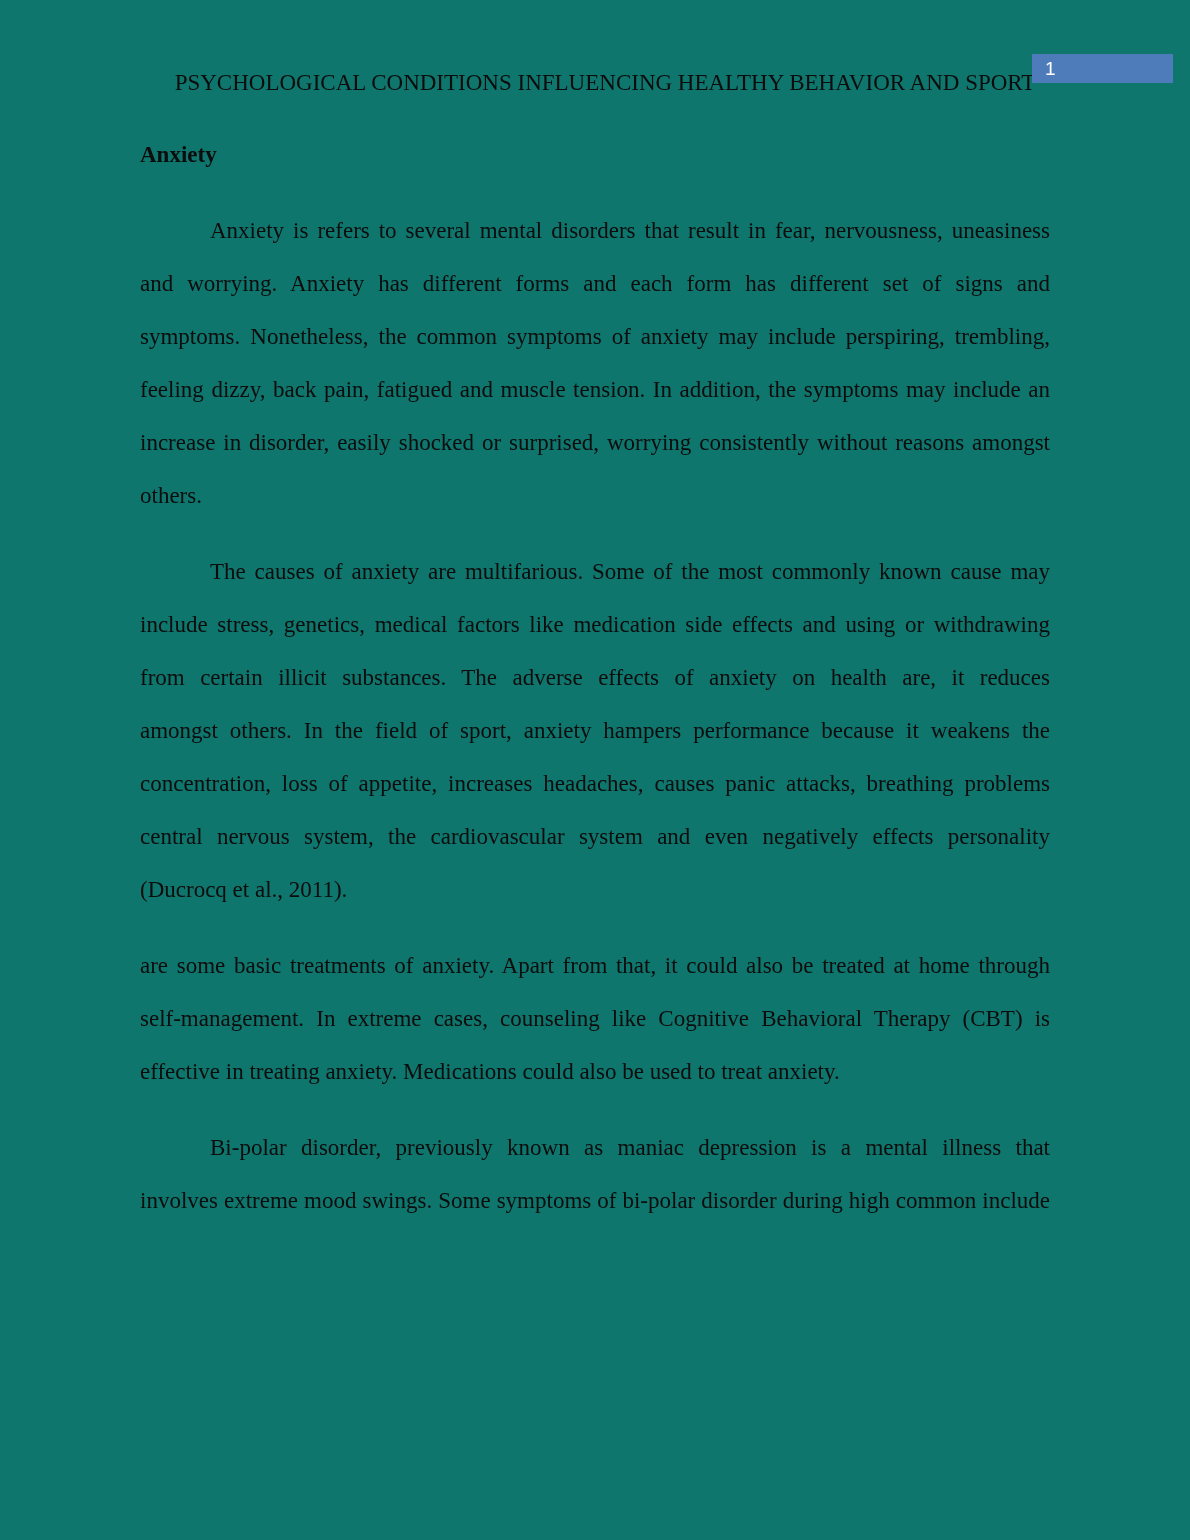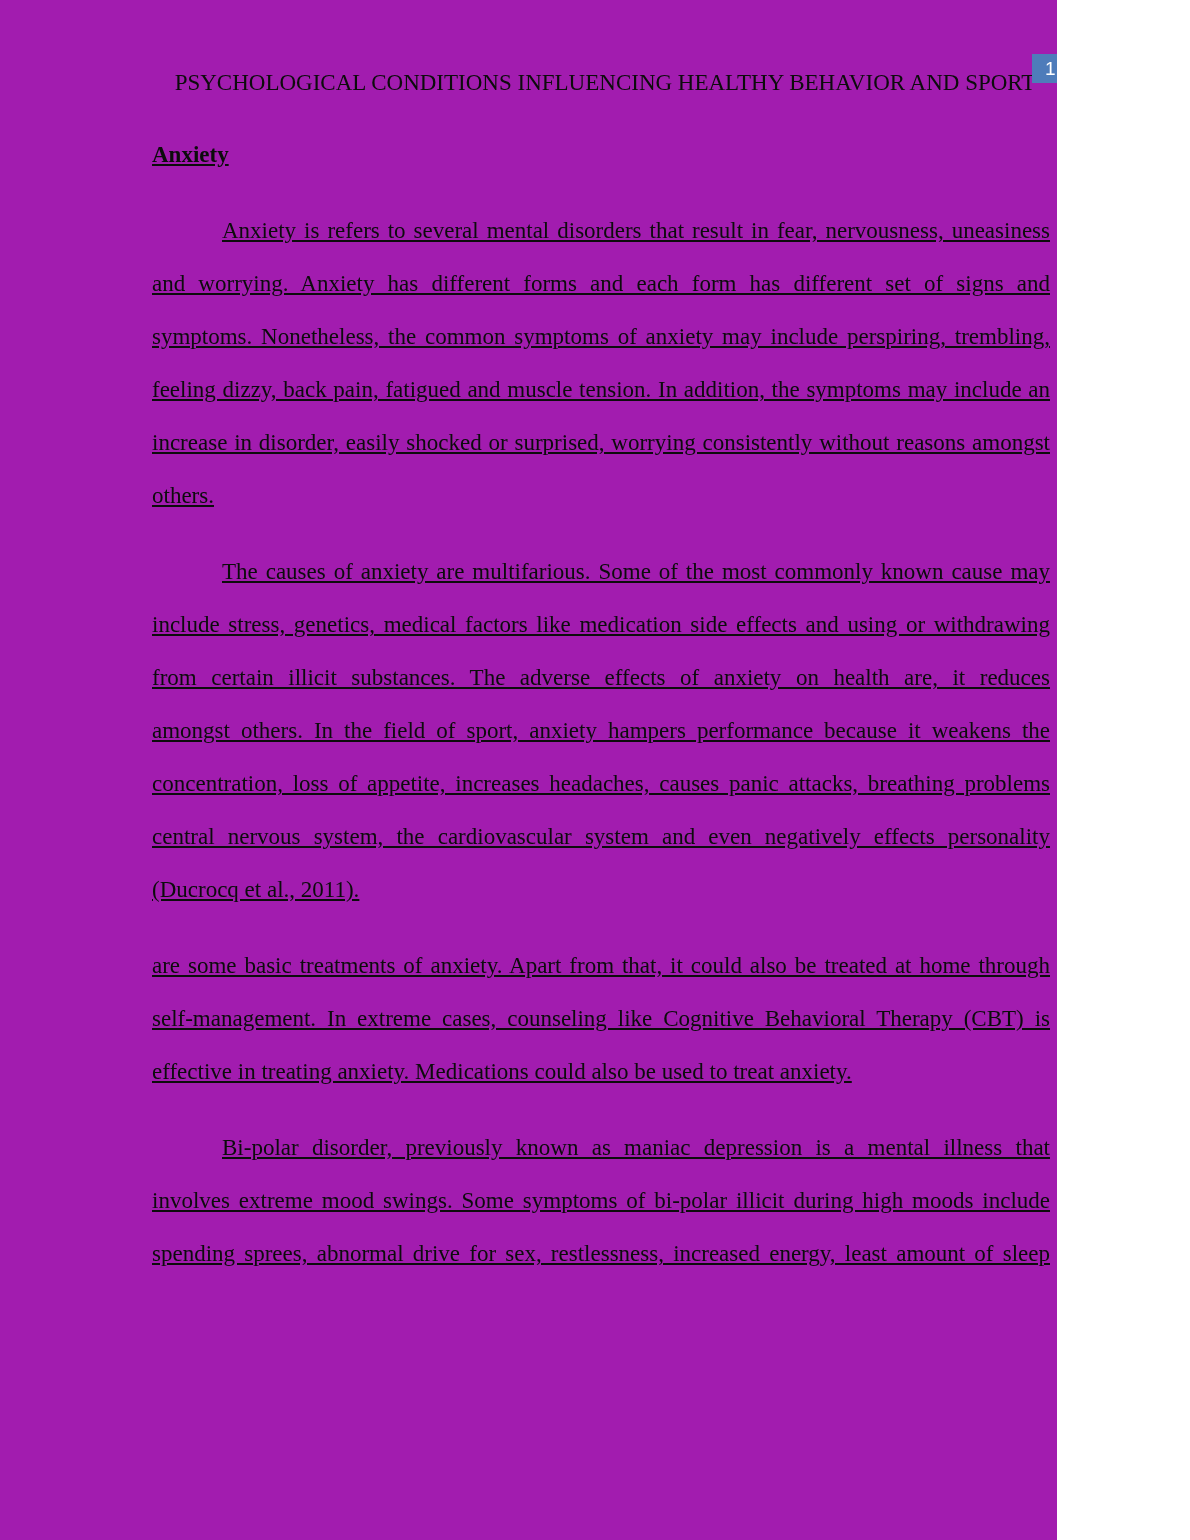--- a/index.html
+++ b/index.html
@@ -1,20 +1,20 @@
 <!DOCTYPE html>
 <html><head>
 <meta charset="utf-8">
 <style>
   html, body { margin: 0; padding: 0; background: #ffffff; }
   .page {
     position: relative;
-    width: 1057px;
+    width: 1190px;
     height: 1540px;
-    background: #a21caf;
+    background: #0f766e;
     font-family: "Liberation Serif", serif;
     color: #0c0c0c;
     overflow: hidden;
   }
   .running-head {
     position: absolute;
     top: 70px;
     left: 140px;
     width: 930px;
     text-align: center;
@@ -40,21 +40,21 @@
     padding-left: 13px;
   }
   .content {
     position: absolute;
     top: 128px;
     left: 140px;
     width: 910px;
     font-size: 23px;
     line-height: 53px;
   }
-  .block { margin: 0 0 23px 12px; text-decoration: underline; }
+  .block { margin: 0 0 23px 0; }
   .heading { font-weight: bold; }
   .line { text-align: justify; text-justify: inter-word; }
   .line.jl { text-align-last: justify; }
   .line.first { text-indent: 70px; }
 </style>
 </head>
 <body>
 
 <div class="page">
   <div class="running-head">PSYCHOLOGICAL CONDITIONS INFLUENCING HEALTHY BEHAVIOR AND SPORT</div>
@@ -80,17 +80,16 @@
         <div class="line jl">central nervous system, the cardiovascular system and even negatively effects personality</div>
         <div class="line">(Ducrocq et al., 2011).</div>
       </div>
       <div class="block paragraph">
         <div class="line jl">are some basic treatments of anxiety. Apart from that, it could also be treated at home through</div>
         <div class="line jl">self-management. In extreme cases, counseling like Cognitive Behavioral Therapy (CBT) is</div>
         <div class="line">effective in treating anxiety. Medications could also be used to treat anxiety.</div>
       </div>
       <div class="block paragraph">
         <div class="line first jl">Bi-polar disorder, previously known as maniac depression is a mental illness that</div>
-        <div class="line jl">involves extreme mood swings. Some symptoms of bi-polar illicit during high moods include</div>
-        <div class="line jl">spending sprees, abnormal drive for sex, restlessness, increased energy, least amount of sleep</div>
+        <div class="line jl">involves extreme mood swings. Some symptoms of bi-polar disorder during high common include</div>
       </div>
     </div>
 </div>
 
 </body></html>

